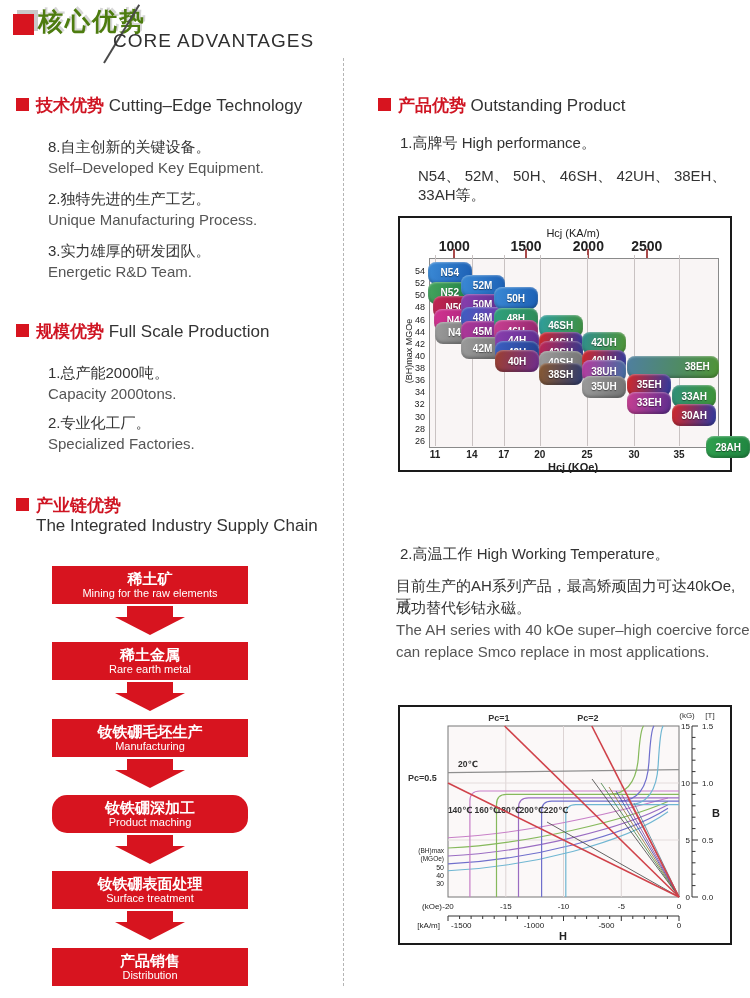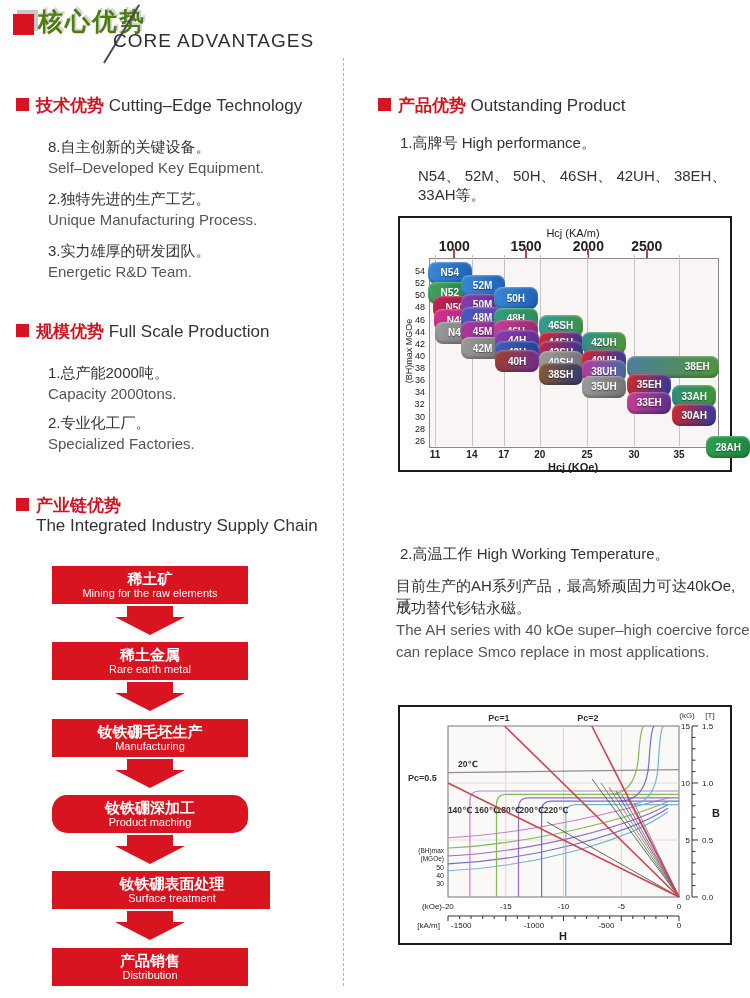--- a/index.html
+++ b/index.html
@@ -110,21 +110,21 @@
                    <div class="flow-en">Manufacturing</div>
       </div>
       <div class="flow-arrow-stem" style="top: 759px;"></div>
       <div class="flow-arrow-head" style="top: 770px;"></div>
       <div class="flow-box" style="top: 795px; border-radius: 15px;">
         <div class="flow-zh">钕铁硼深加工</div>
                    <div class="flow-en">Product maching</div>
       </div>
       <div class="flow-arrow-stem" style="top: 835px;"></div>
       <div class="flow-arrow-head" style="top: 846px;"></div>
-      <div class="flow-box" style="top: 871px; padding-left: 22px;">
+      <div class="flow-box" style="top: 871px;">
         <div class="flow-zh">钕铁硼表面处理</div>
                    <div class="flow-en">Surface treatment</div>
       </div>
       <div class="flow-arrow-stem" style="top: 911px;"></div>
       <div class="flow-arrow-head" style="top: 922px;"></div>
       <div class="flow-box" style="top: 948px;">
         <div class="flow-zh">产品销售</div>
                    <div class="flow-en">Distribution</div>
       </div>
     </div>

